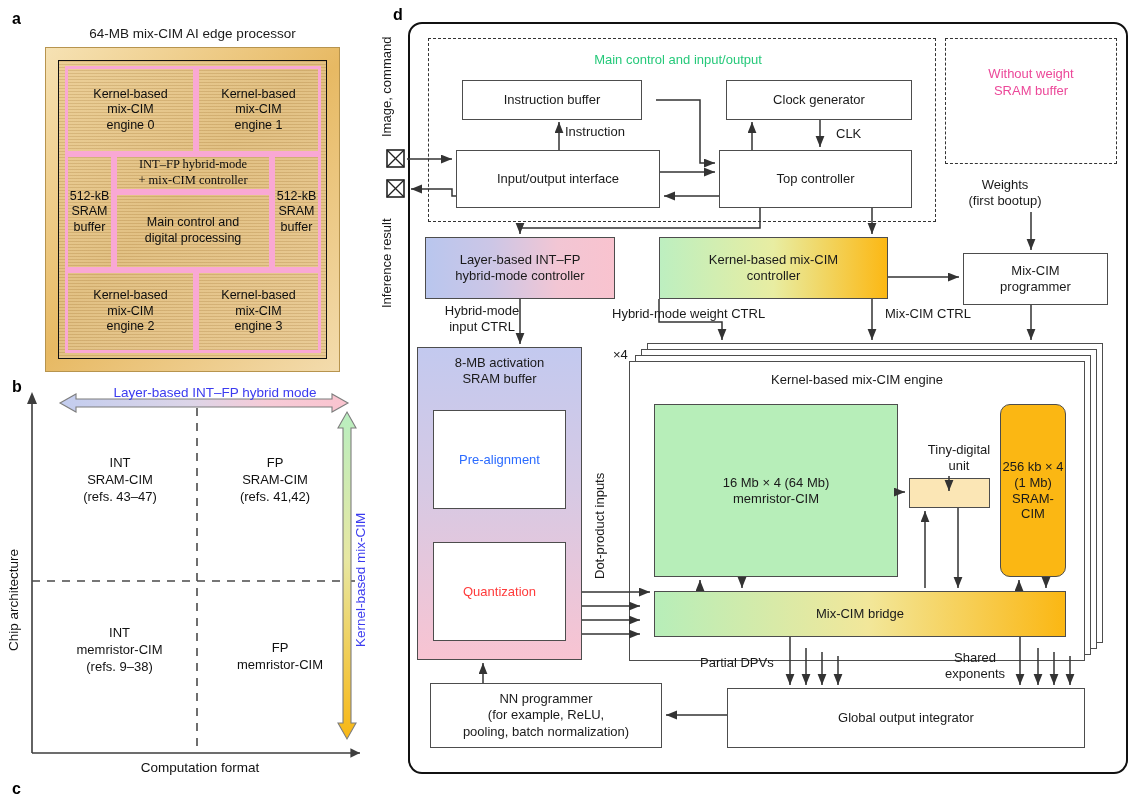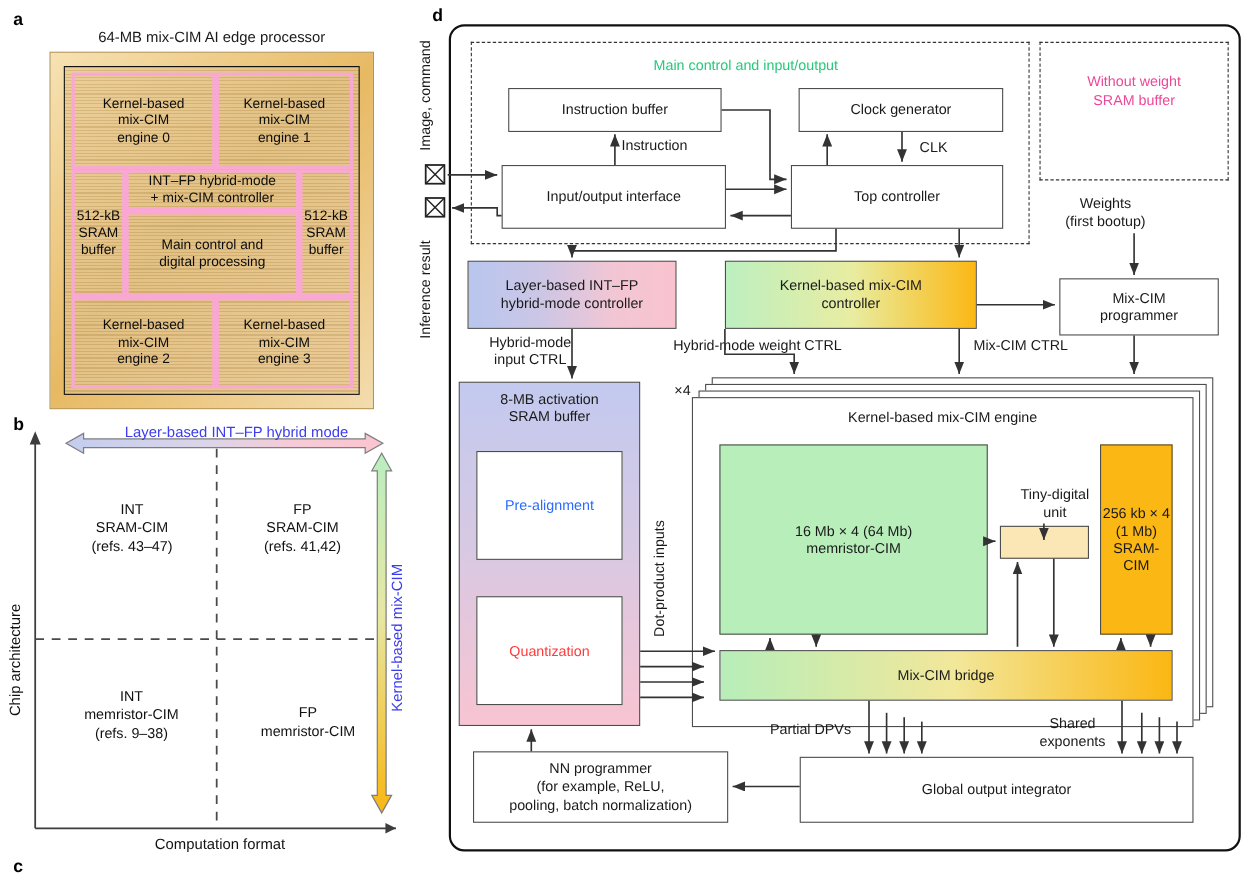--- a/index.html
+++ b/index.html
@@ -26,21 +26,21 @@
   
   .quad-txt{font-size:13px;line-height:1.3;text-align:center;color:#111;}
   .axis-title{font-size:13.5px;color:#111;}
   .blue-txt{color:#3b3bf0;}
 
   
   .f-hybrid{background:linear-gradient(90deg,#b9c6ee 0%,#ccc6e6 35%,#f2c6d4 70%,#f9c3cf 100%);}
   .f-kernelctrl{background:linear-gradient(90deg,#bdefc0 0%,#e8eda2 50%,#fcb814 100%);}
   .f-act{background:linear-gradient(180deg,#c3c9ef 0%,#d6c9e4 45%,#f8c4d2 100%);}
   .f-mem{background:#b7eeb9;}
-  .f-sram{background:#fbb713;}
+  .f-sram{background:#fbb713;border-radius:10px;}
   .f-tiny{background:#fbe6b5;}
   .f-bridge{background:linear-gradient(90deg,#b7eeb9 0%,#f2e79a 52%,#fbb713 100%);}
   .green-txt{color:#26c97a;}
   .red-txt{color:#ec4899;}
   .dash{border:1.6px dashed #333;}
   .stackbox{border:1.4px solid #4d4d4d;background:#fff;}
 </style>
 </head>
 <body>
 
@@ -65,21 +65,21 @@
     <div>engine 1</div>
   </div>
 </div>
 <div class="abs die-cell ctr" style="left:65px;top:154px;width:49px;height:116px;">
   <div class="die-txt">
     <div>512-kB</div>
     <div>SRAM</div>
     <div>buffer</div>
   </div>
 </div>
-<div class="abs die-cell ctr" style="left:114px;top:154px;width:158px;height:38px;">
+<div class="abs die-cell ctr" style="left:114px;top:154px;width:158px;height:38px;font-family:Liberation Serif, serif;">
   <div class="die-txt">
     <div>INT–FP hybrid-mode</div>
     <div>+ mix-CIM controller</div>
   </div>
 </div>
 <div class="abs die-cell ctr" style="left:114px;top:192px;width:158px;height:78px;">
   <div class="die-txt">
     <div>Main control and</div>
     <div>digital processing</div>
   </div>
@@ -194,21 +194,21 @@
 <div class="abs dash" style="left:945px;top:38px;width:172px;height:126px;"></div>
 <div class="abs red-txt ctr" style="left:945px;top:58px;width:172px;height:50px;font-size:13px;line-height:1.3;flex-direction:column;">
   <div>Without weight</div>
   <div>SRAM buffer</div>
 </div>
 <div class="abs ctr lbl" style="left:919px;top:176px;width:172px;height:34px;flex-direction:column;">
   <div>Weights</div>
   <div>(first bootup)</div>
 </div>
 
-<div class="abs box ctr lbl" style="left:462px;top:80px;width:194px;height:40px;">Instruction buffer</div>
+<div class="abs box ctr lbl" style="left:462px;top:80px;width:180px;height:40px;">Instruction buffer</div>
 <div class="abs box ctr lbl" style="left:726px;top:80px;width:186px;height:40px;">Clock generator</div>
 <div class="abs box ctr lbl" style="left:456px;top:150px;width:204px;height:58px;">Input/output interface</div>
 <div class="abs box ctr lbl" style="left:719px;top:150px;width:193px;height:58px;">Top controller</div>
 
 <div class="abs lbl" style="left:565px;top:124px;">Instruction</div>
 <div class="abs lbl" style="left:836px;top:126px;">CLK</div>
 
 <div class="abs f-hybrid ctr lbl" style="left:425px;top:237px;width:190px;height:62px;border:1.4px solid #4d4d4d;flex-direction:column;align-items:center;">
   <div>Layer-based INT–FP</div>
   <div>hybrid-mode controller</div>

